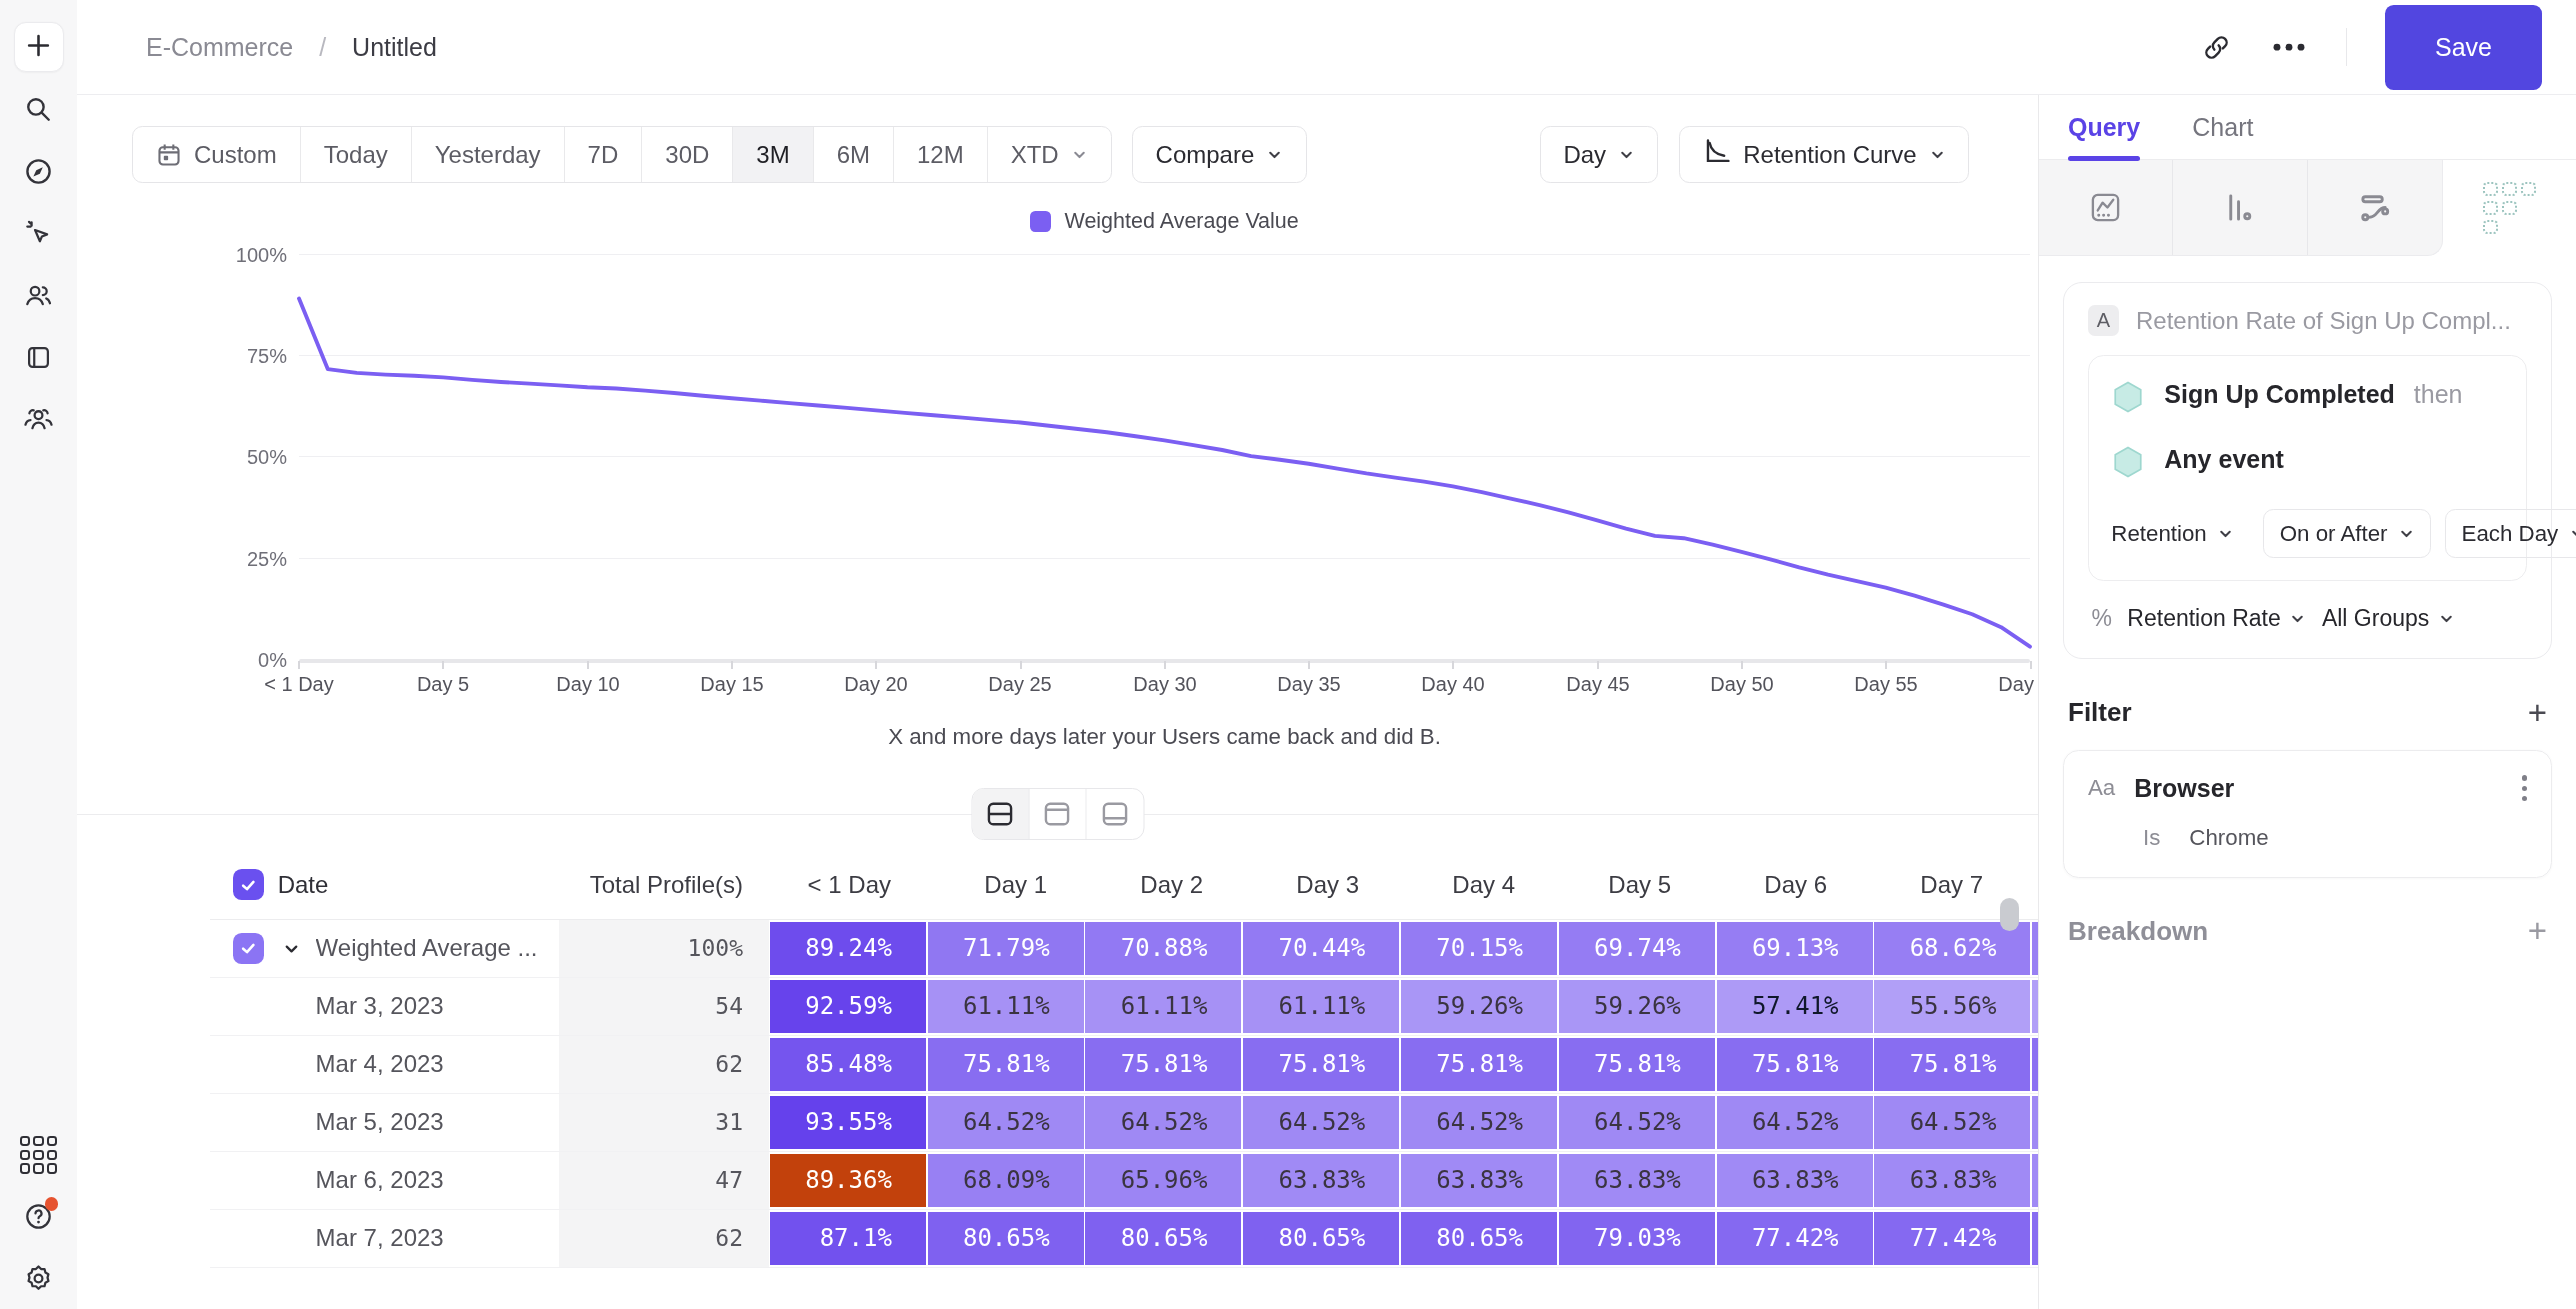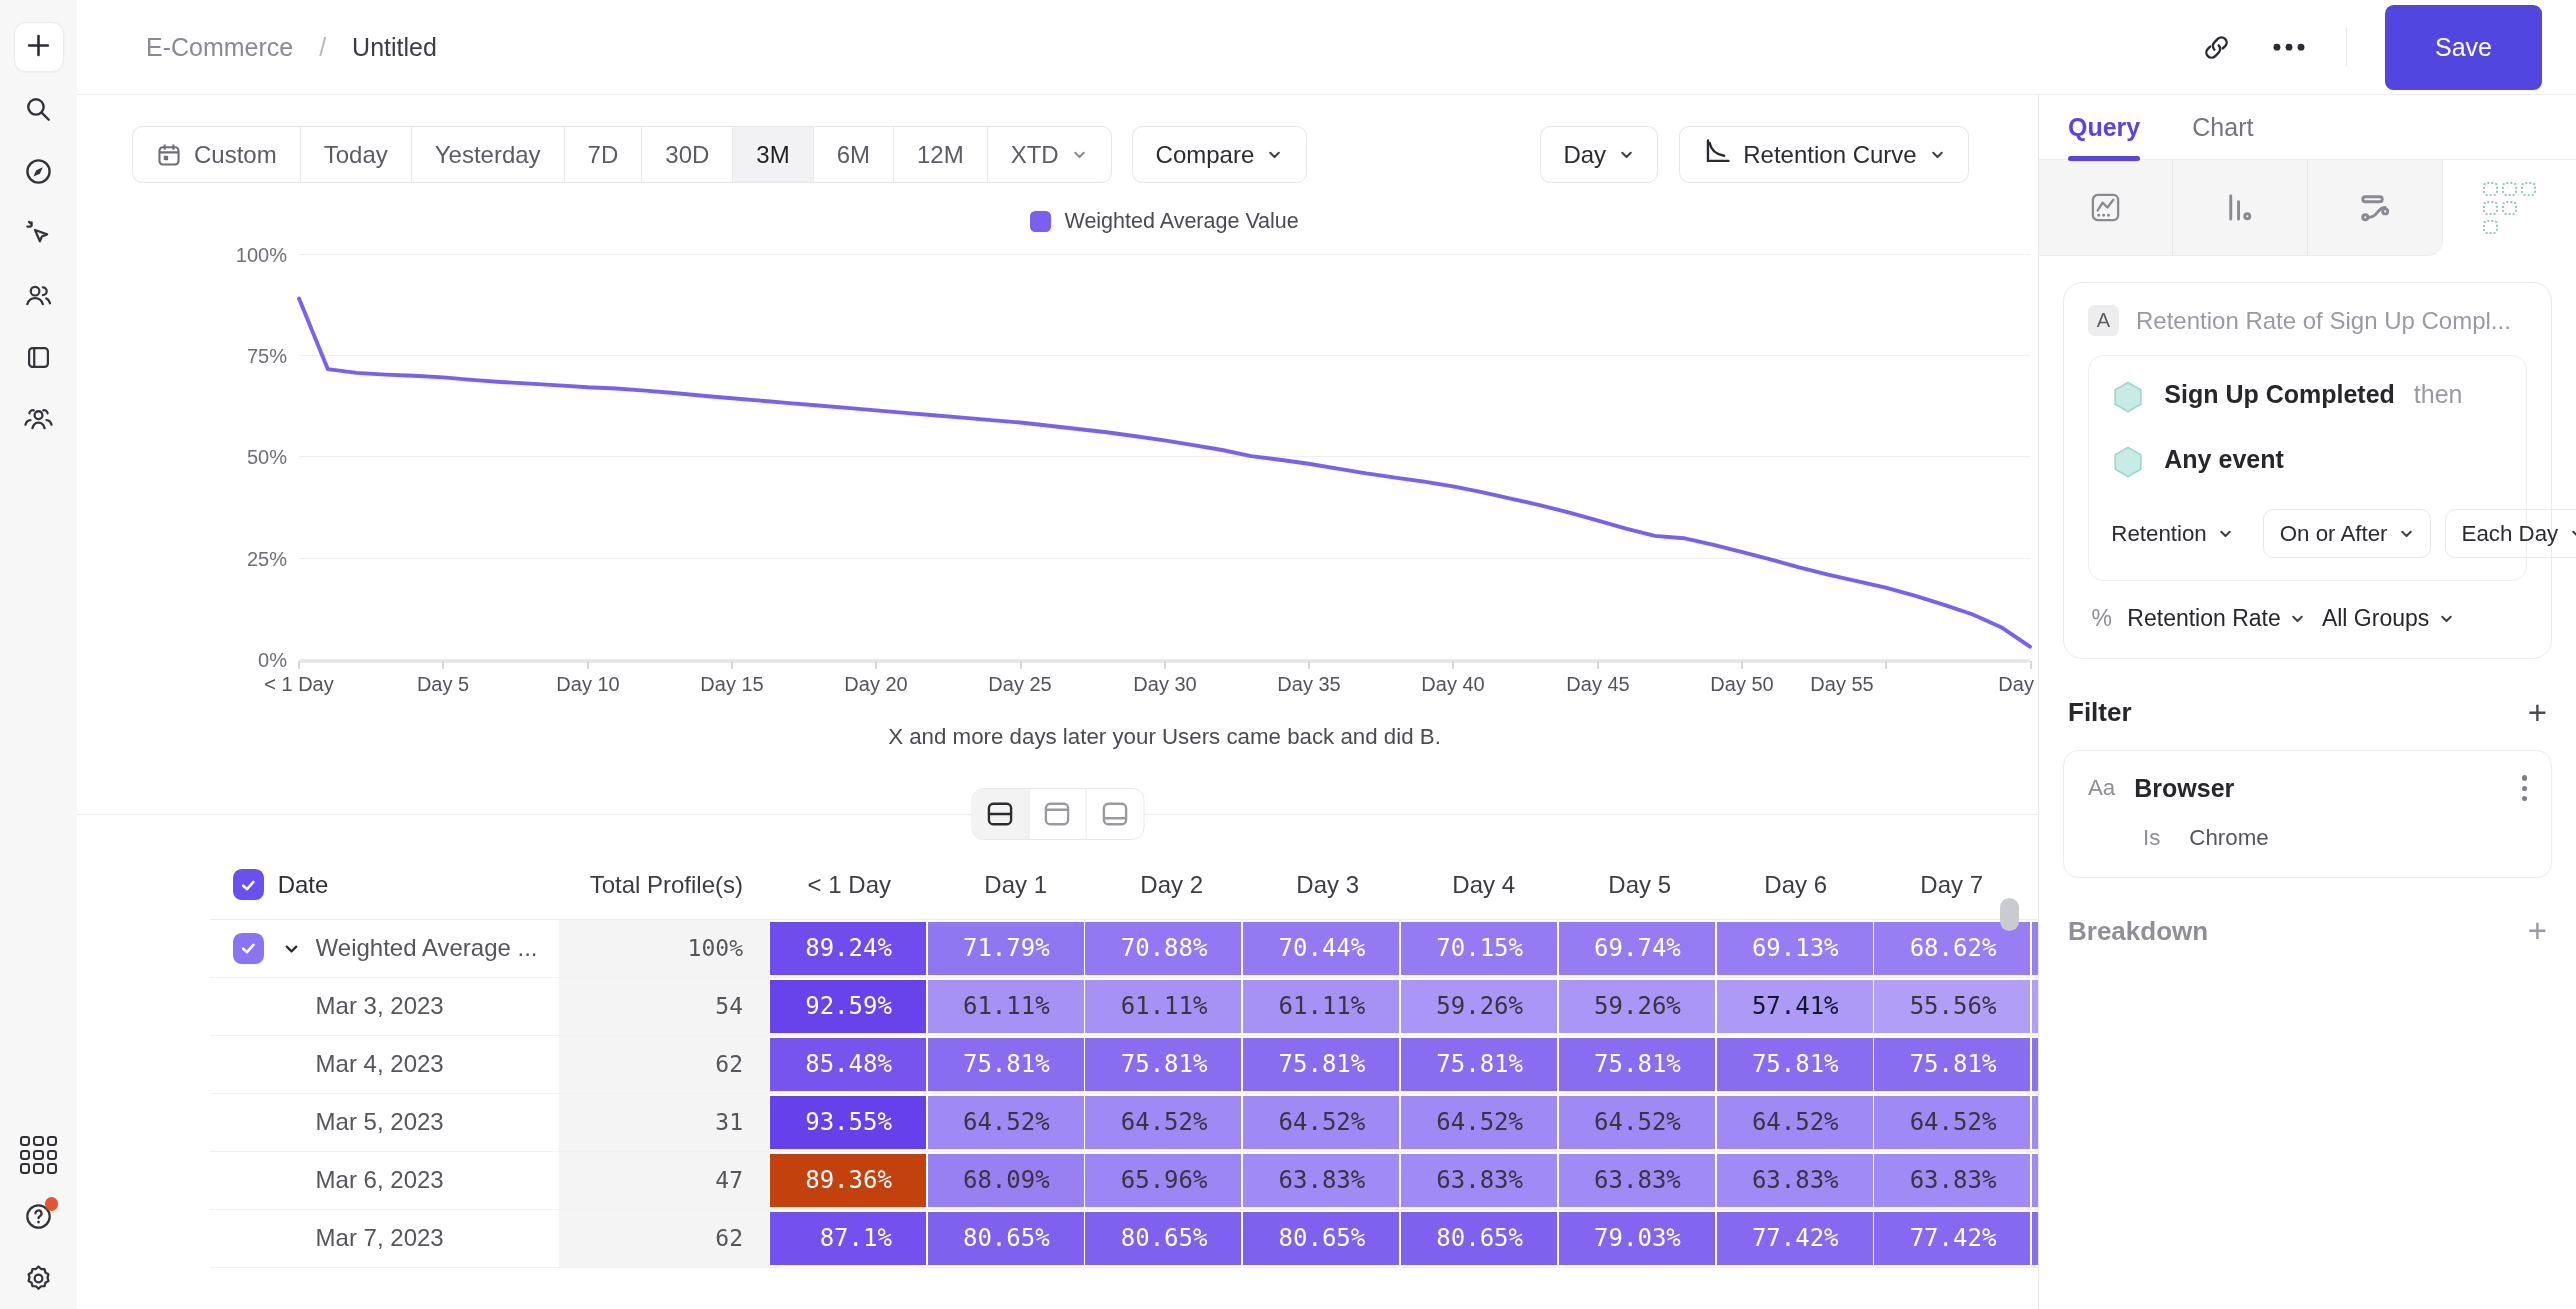--- a/index.html
+++ b/index.html
@@ -363,21 +363,21 @@
             <div class="xlab" style="left:866px">Day 30</div>
             <div class="xtick" style="left:1009px"></div>
             <div class="xlab" style="left:1010px">Day 35</div>
             <div class="xtick" style="left:1153px"></div>
             <div class="xlab" style="left:1154px">Day 40</div>
             <div class="xtick" style="left:1298px"></div>
             <div class="xlab" style="left:1299px">Day 45</div>
             <div class="xtick" style="left:1442px"></div>
             <div class="xlab" style="left:1443px">Day 50</div>
             <div class="xtick" style="left:1586px"></div>
-            <div class="xlab" style="left:1543px">Day 55</div>
+            <div class="xlab" style="left:1587px">Day 55</div>
             <div class="xtick" style="left:1731px"></div>
             <div class="xlab" style="left:1731px">Day 60</div>
           </div>
         <div class="caption">X and more days later your Users came back and did B.</div>
 
         <div class="divider-zone">
           <div class="hline"></div>
           <div class="toggle-group" id="toggle-group">
               <div class="toggle active">
                 <svg width="29" height="26" viewBox="0 0 34 30" fill="none" stroke="currentColor" stroke-width="2.8">

